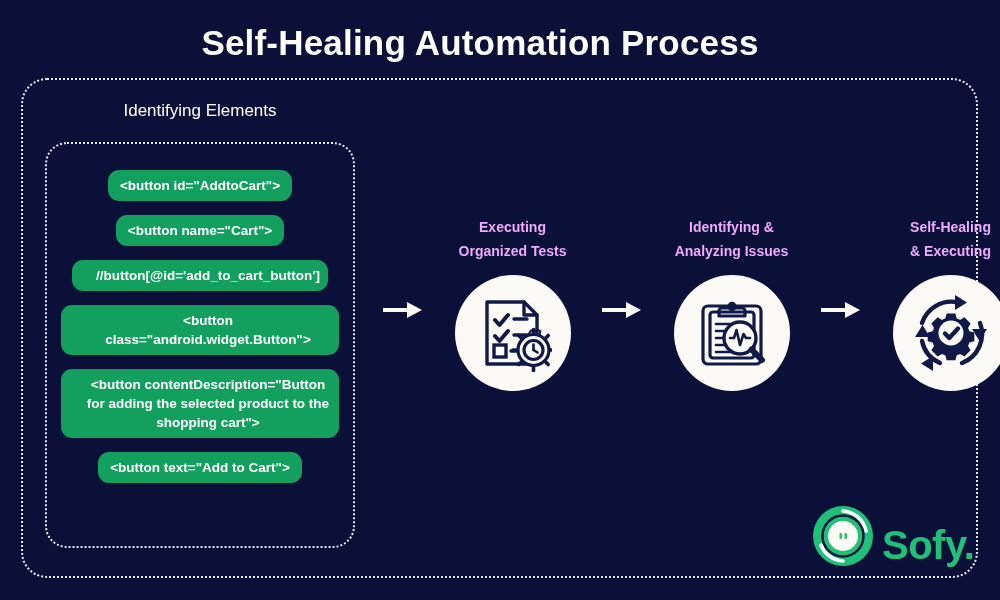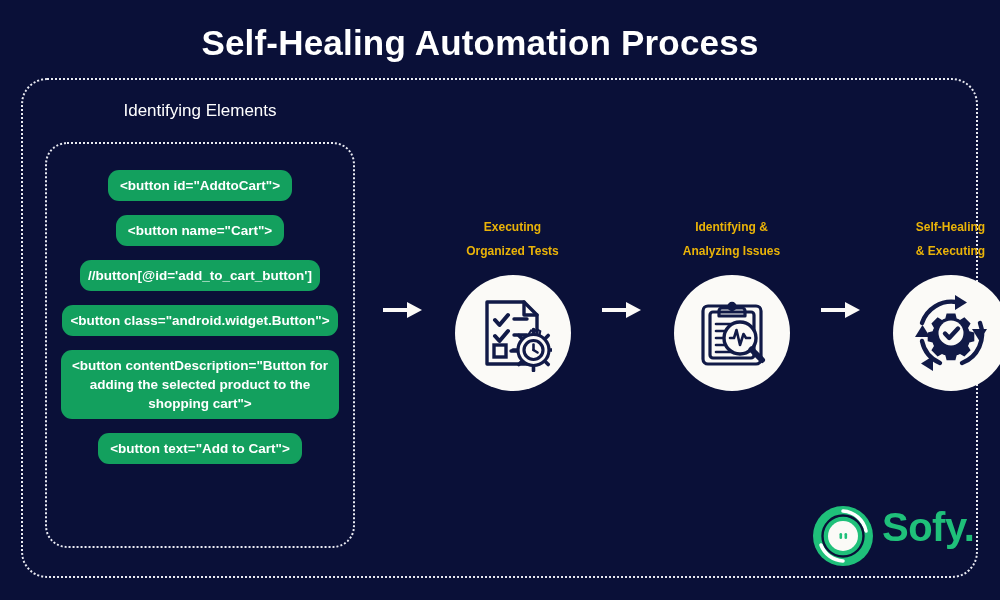--- a/index.html
+++ b/index.html
@@ -90,21 +90,21 @@
     color: #ffffff;
     font-size: 13.5px;
     font-weight: bold;
     line-height: 19px;
     border-radius: 11px;
     padding: 6px 12px;
     text-align: center;
     max-width: 278px;
     box-sizing: border-box;
   }
-  .tag.wide { padding-left: 8px; padding-right: 8px; }
+  .tag.wide { padding-left: 24px; padding-right: 8px; }
 
   
   .steps {
     position: absolute;
     left: 375px;
     top: 215px;
     width: 600px;
     height: 200px;
     display: flex;
     flex-direction: row;
@@ -120,22 +120,22 @@
   }
   .arrow-cell svg { display: block; }
   .step {
     flex: 0 0 auto;
     width: 163px;
     display: flex;
     flex-direction: column;
     align-items: center;
   }
   .step-label {
-    color: #eab308;
-    font-size: 12px;
+    color: #f0abfc;
+    font-size: 14px;
     font-weight: bold;
     line-height: 24px;
     text-align: center;
     white-space: pre-line;
     margin-bottom: 12px;
     height: 48px;
   }
   .step-circle {
     width: 116px;
     height: 116px;
@@ -147,21 +147,21 @@
   }
   .step-circle svg { display: block; }
 
   
   .logo {
     position: absolute;
     left: 812px;
     top: 505px;
     display: flex;
     flex-direction: row;
-    align-items: flex-start;
+    align-items: flex-end;
     gap: 8px;
   }
   .logo-mark { width: 62px; height: 62px; flex: 0 0 auto; }
   .logo-text {
     color: #1fc07a;
     font-size: 40px;
     font-weight: bold;
     line-height: 44px;
     letter-spacing: -0.5px;
   }

